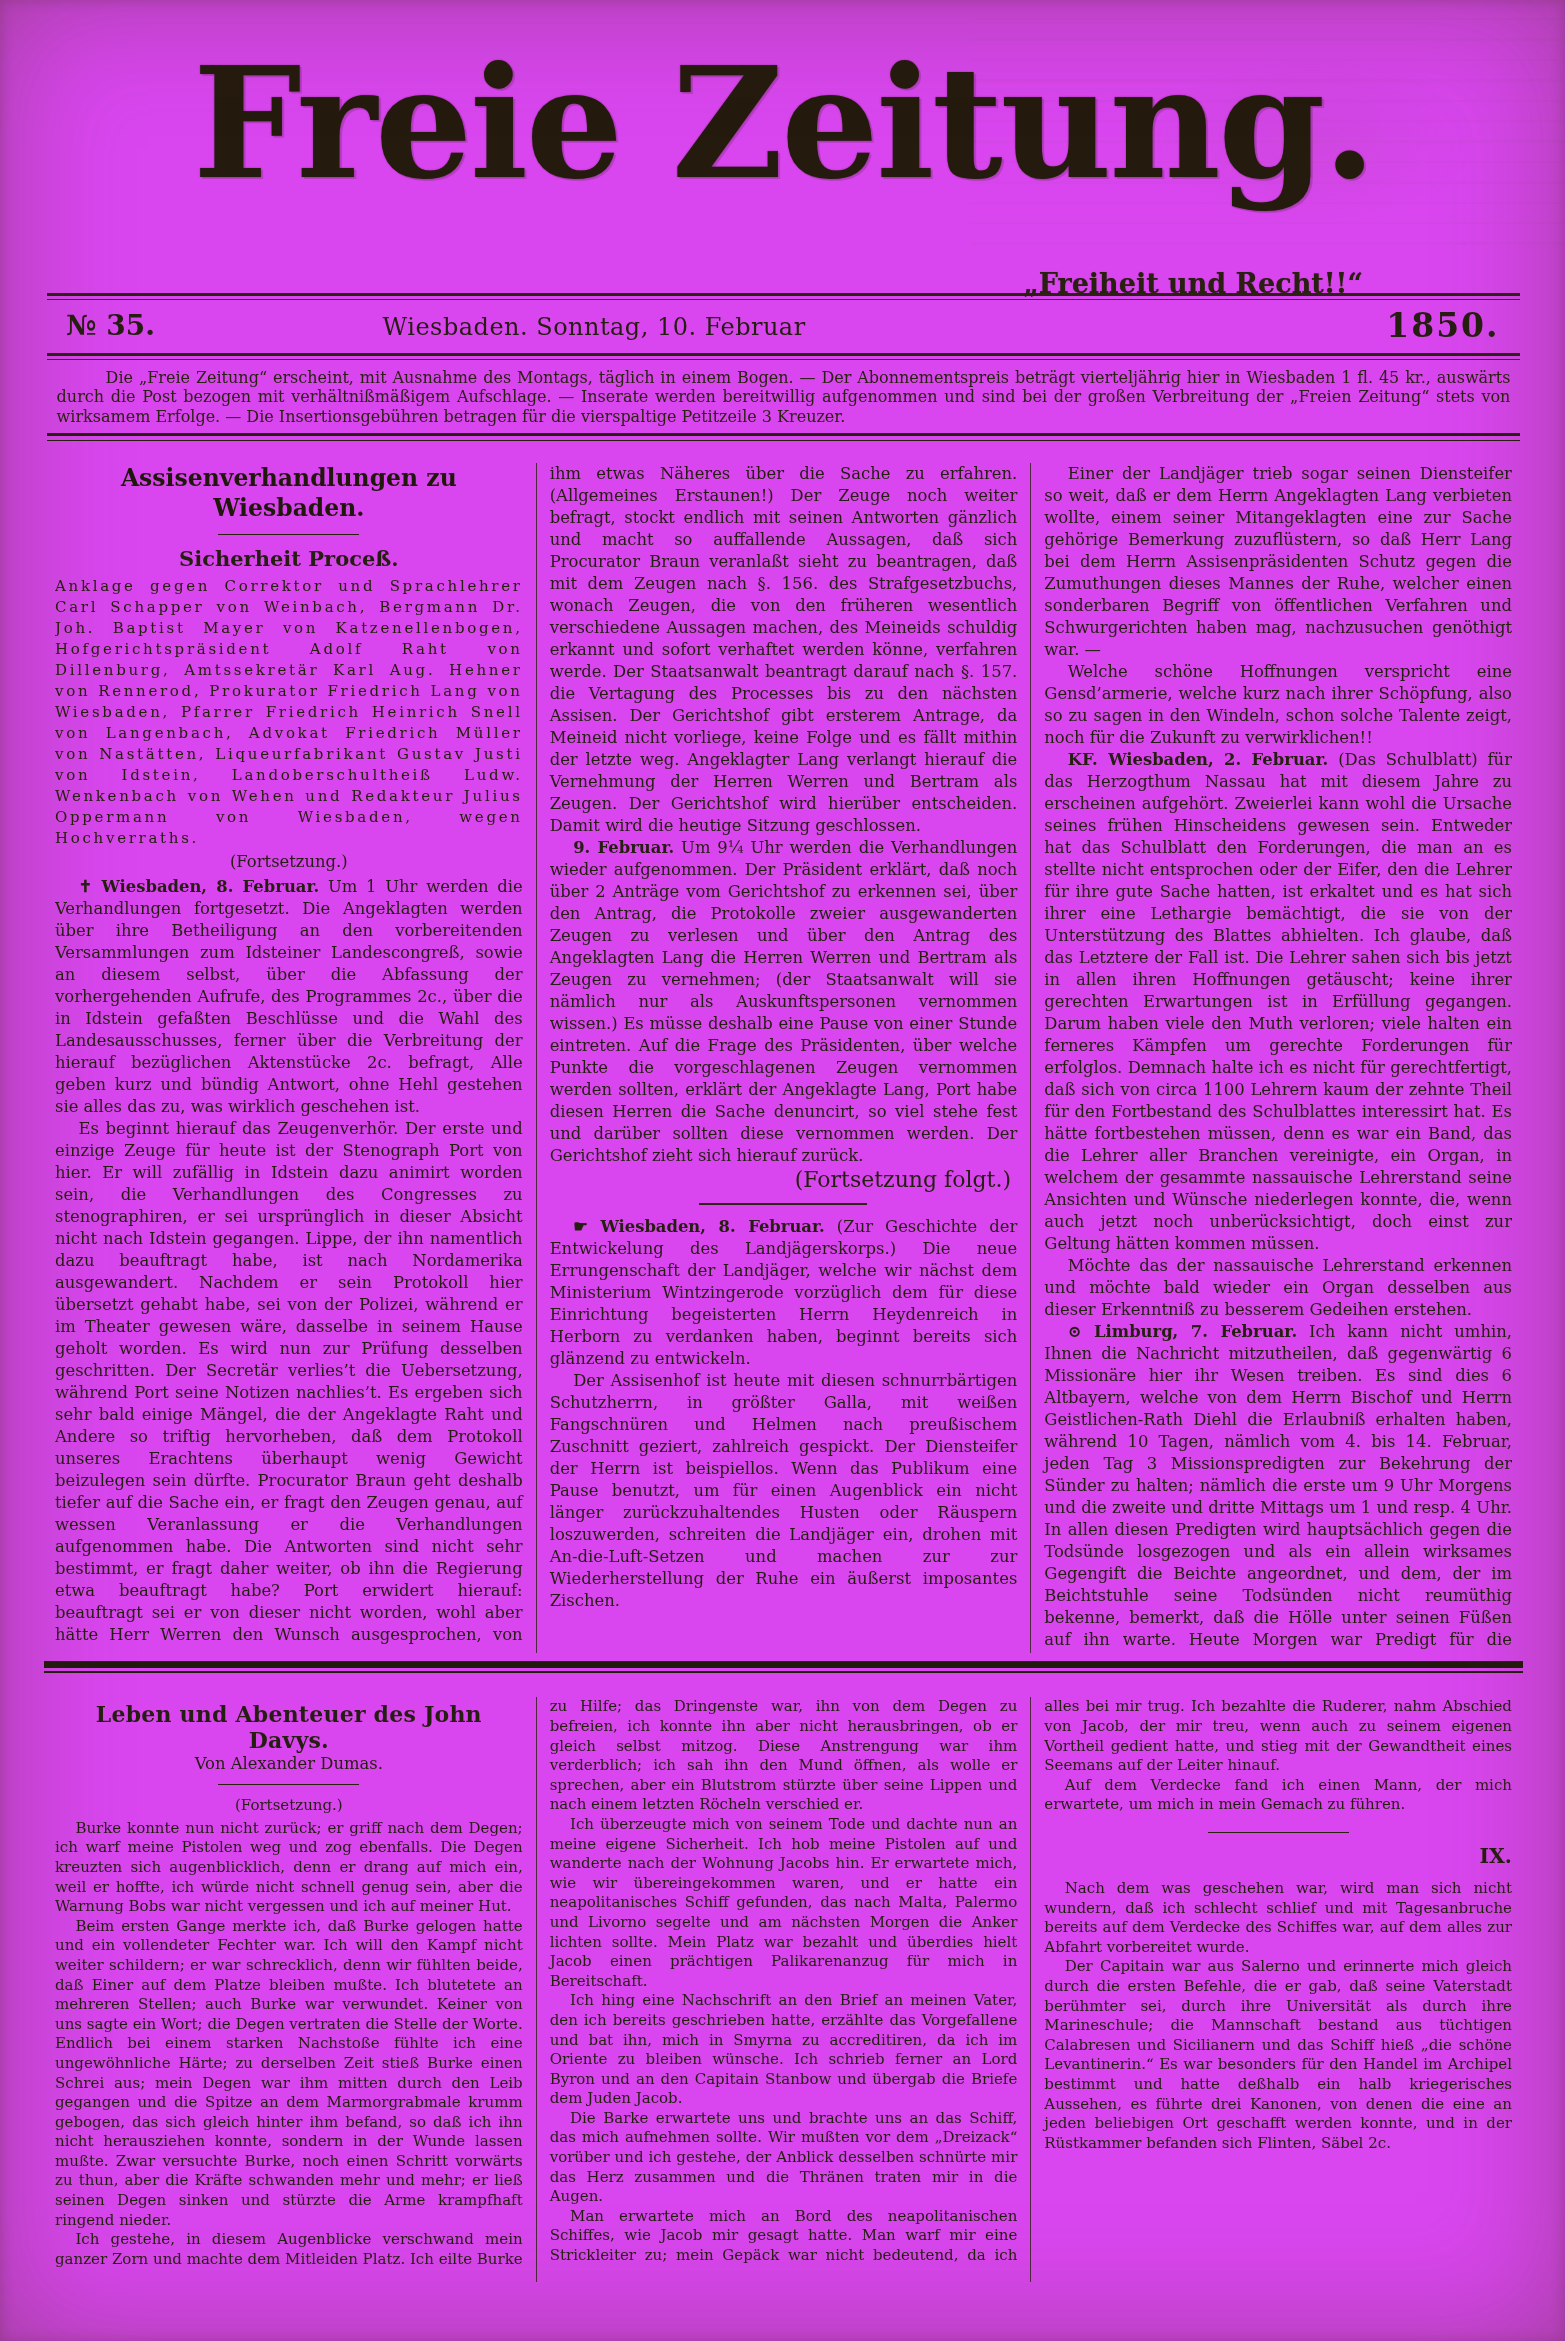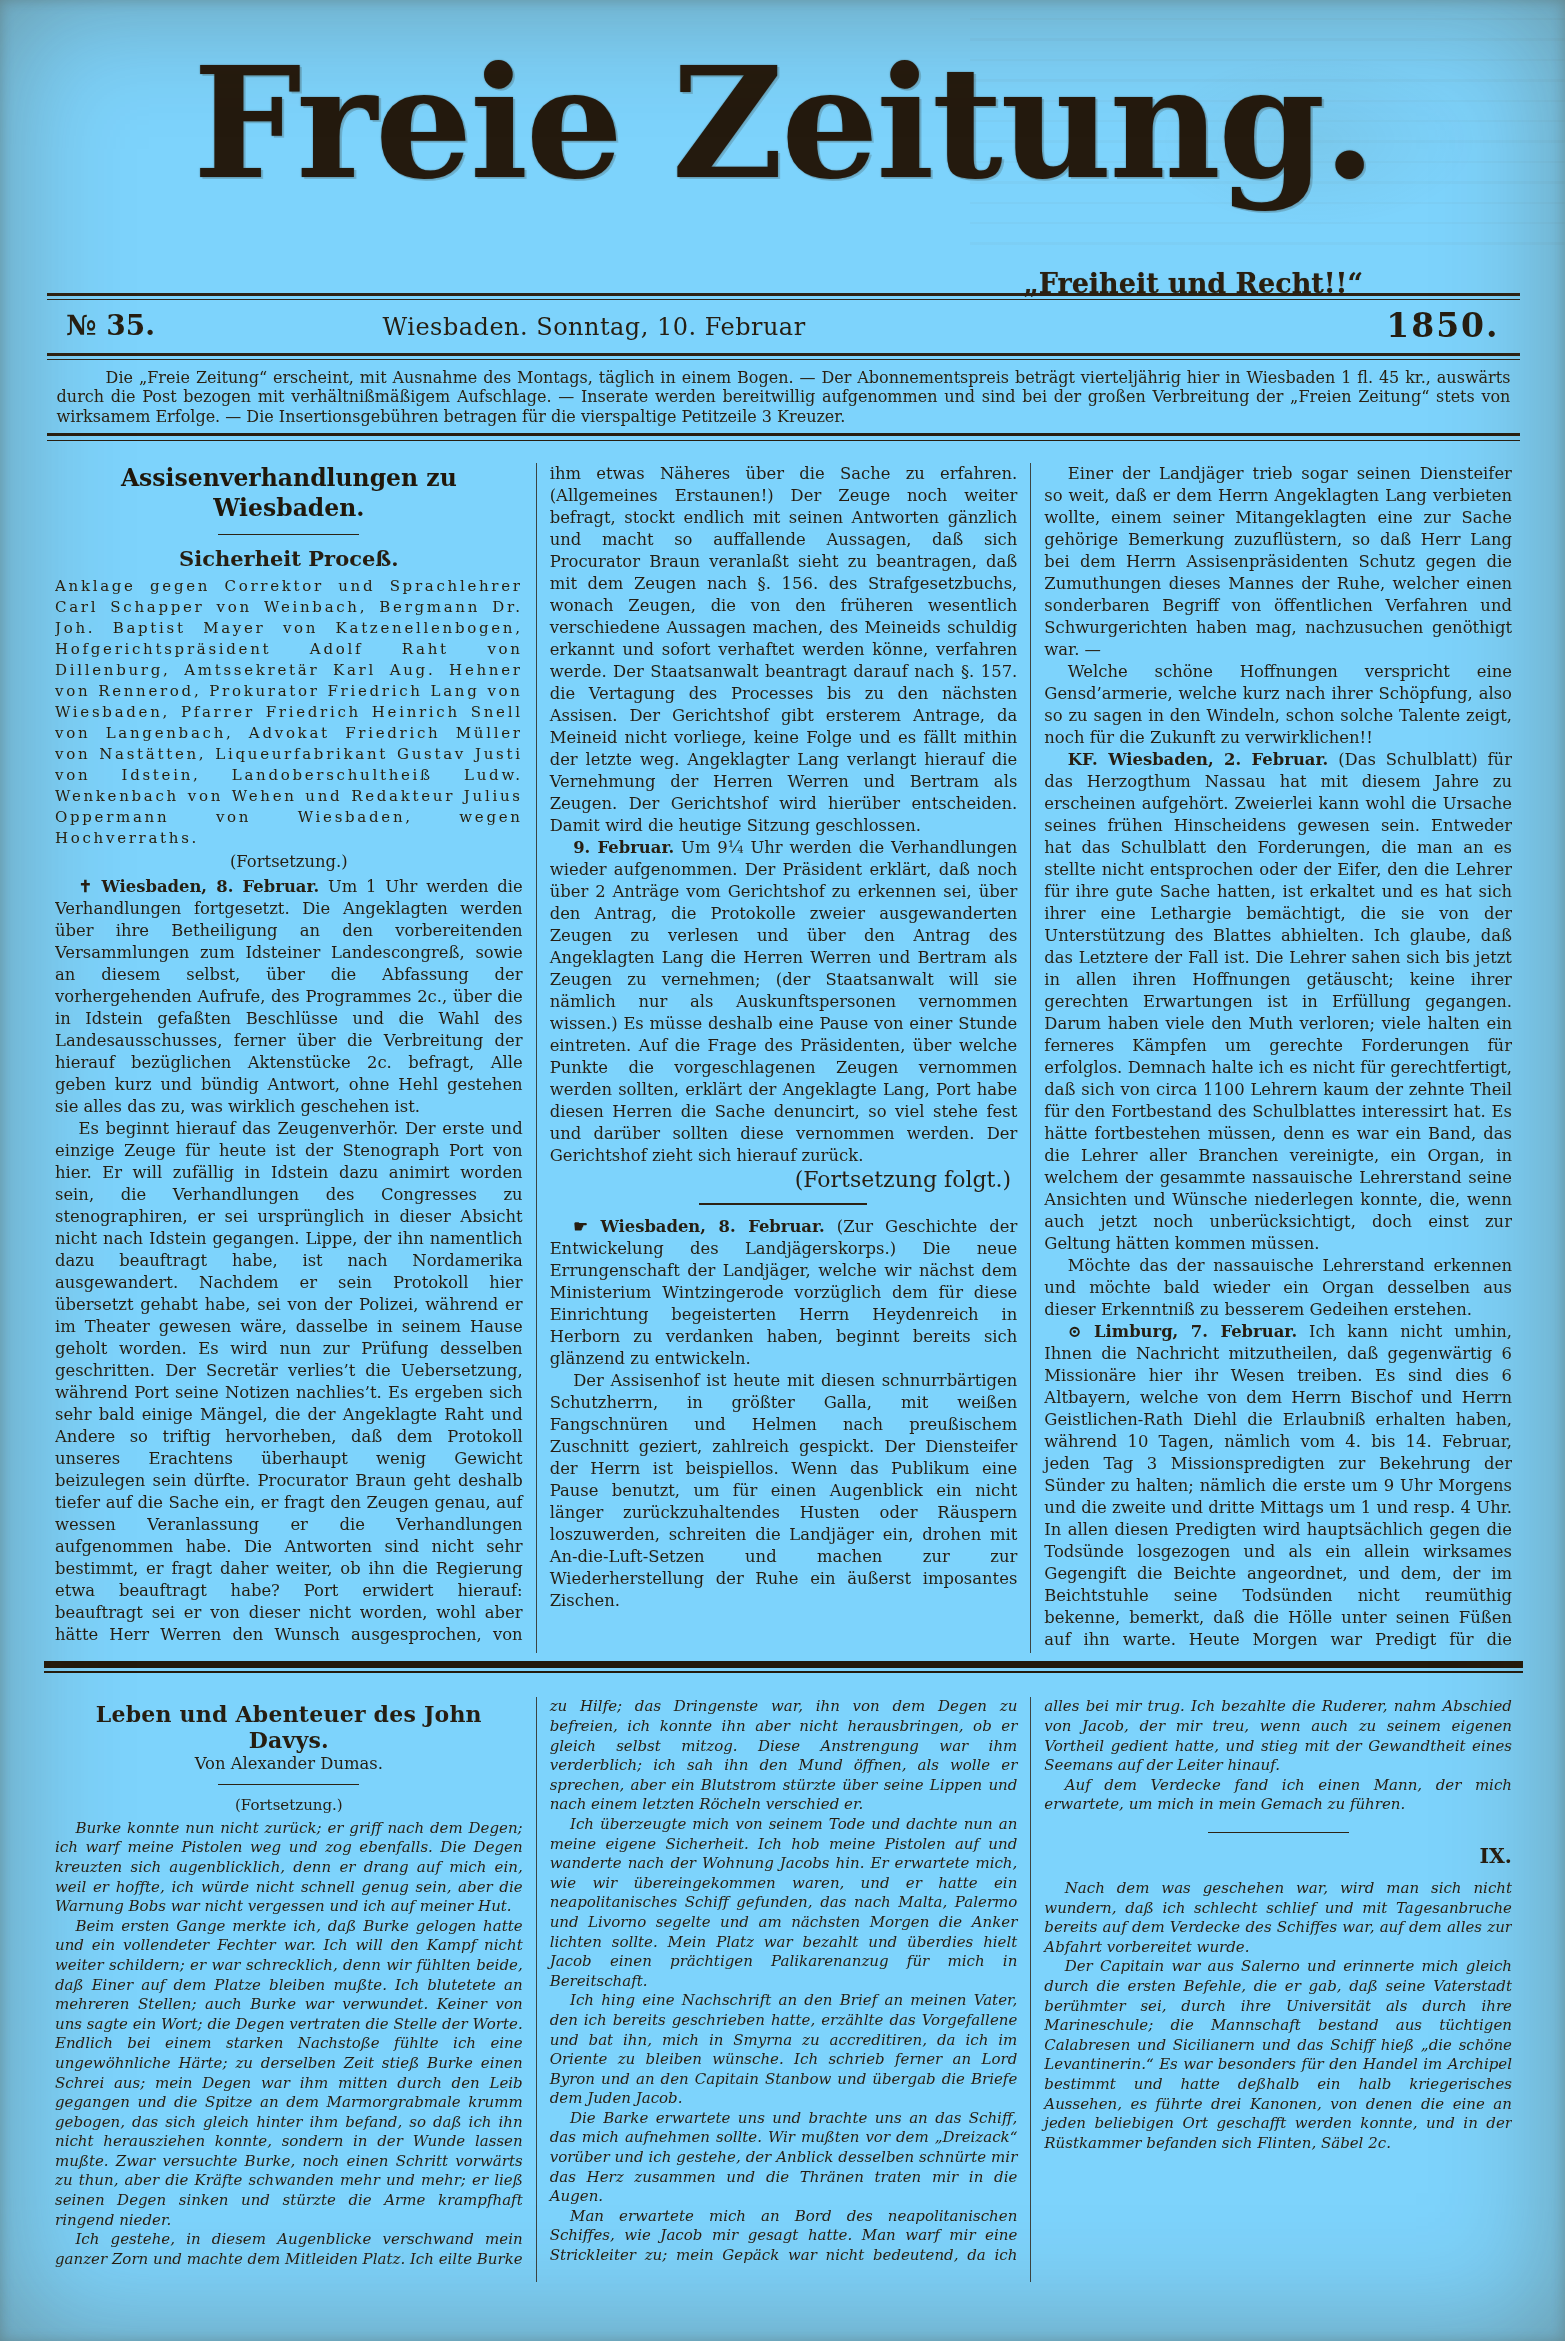--- a/index.html
+++ b/index.html
@@ -8,21 +8,21 @@
     width:1565px;height:2342px;
     margin:0 auto;
     box-sizing:border-box;
     padding:33px 53px 0 55px;
     background:
       radial-gradient(ellipse 1096px 391px at 78% 1%, rgba(112,92,60,.16), transparent 65%),
       radial-gradient(ellipse 548px 704px at 0% 40%, rgba(96,76,48,.18), transparent 70%),
       radial-gradient(ellipse 704px 391px at 90% 88%, rgba(120,98,62,.14), transparent 70%),
       radial-gradient(ellipse 391px 235px at 30% 74%, rgba(140,110,70,.10), transparent 70%),
       linear-gradient(90deg, #c2ae89 0, #d6c6a6 3%, #dccda docs 0, #dccdad 50%, #d8c8a7 92%, #c3ad87 100%);
-    background-color:#7dd3fc;
+    background-color:#d946ef;
     font-family:"DejaVu Serif","Liberation Serif",serif;
     color:#261e12;
     overflow:hidden;
   }
   .paper::after{
     content:"";position:absolute;inset:0;pointer-events:none;
     box-shadow:inset 0 0 125px rgba(70,50,20,.38), inset 0 0 14px rgba(60,40,15,.25);
   }
   .paper::before{
     content:"";position:absolute;inset:0;pointer-events:none;opacity:.5;
@@ -79,21 +79,21 @@
   p.accused{
     margin:3.1px 0 0 0;font-size:15px;line-height:21px;
     letter-spacing:.18em;text-align:justify;text-indent:0;color:#28200f;
   }
   .center-note{text-align:center;font-size:16.4px;margin:3.1px 0 4.7px 0;}
   .right-note{text-align:right;font-size:22px;margin:0 6.3px 1.6px 0;}
   
   .f-head{break-inside:avoid;text-align:center;}
   .f-head h2{margin:3.1px 0 1.6px 0;font-size:22px;font-weight:bold;letter-spacing:.01em;}
   .byline{font-size:16.4px;margin:1.6px 0 0 0;}
-  .feui p.body{font-size:15px;line-height:19.6px;text-indent:20.4px;font-style:italic;}
+  .feui p.body{font-size:15px;line-height:19.6px;text-indent:20.4px;}
   .feui .center-note{font-size:15px;}
   .chapter{break-inside:avoid;text-align:right;font-size:20.4px;font-weight:bold;margin:17px 0 11px 0;}
 </style>
 </head>
 <body>
 
 <div class="paper">
 
   <header class="masthead">
     <h1>Freie Zeitung.</h1>

